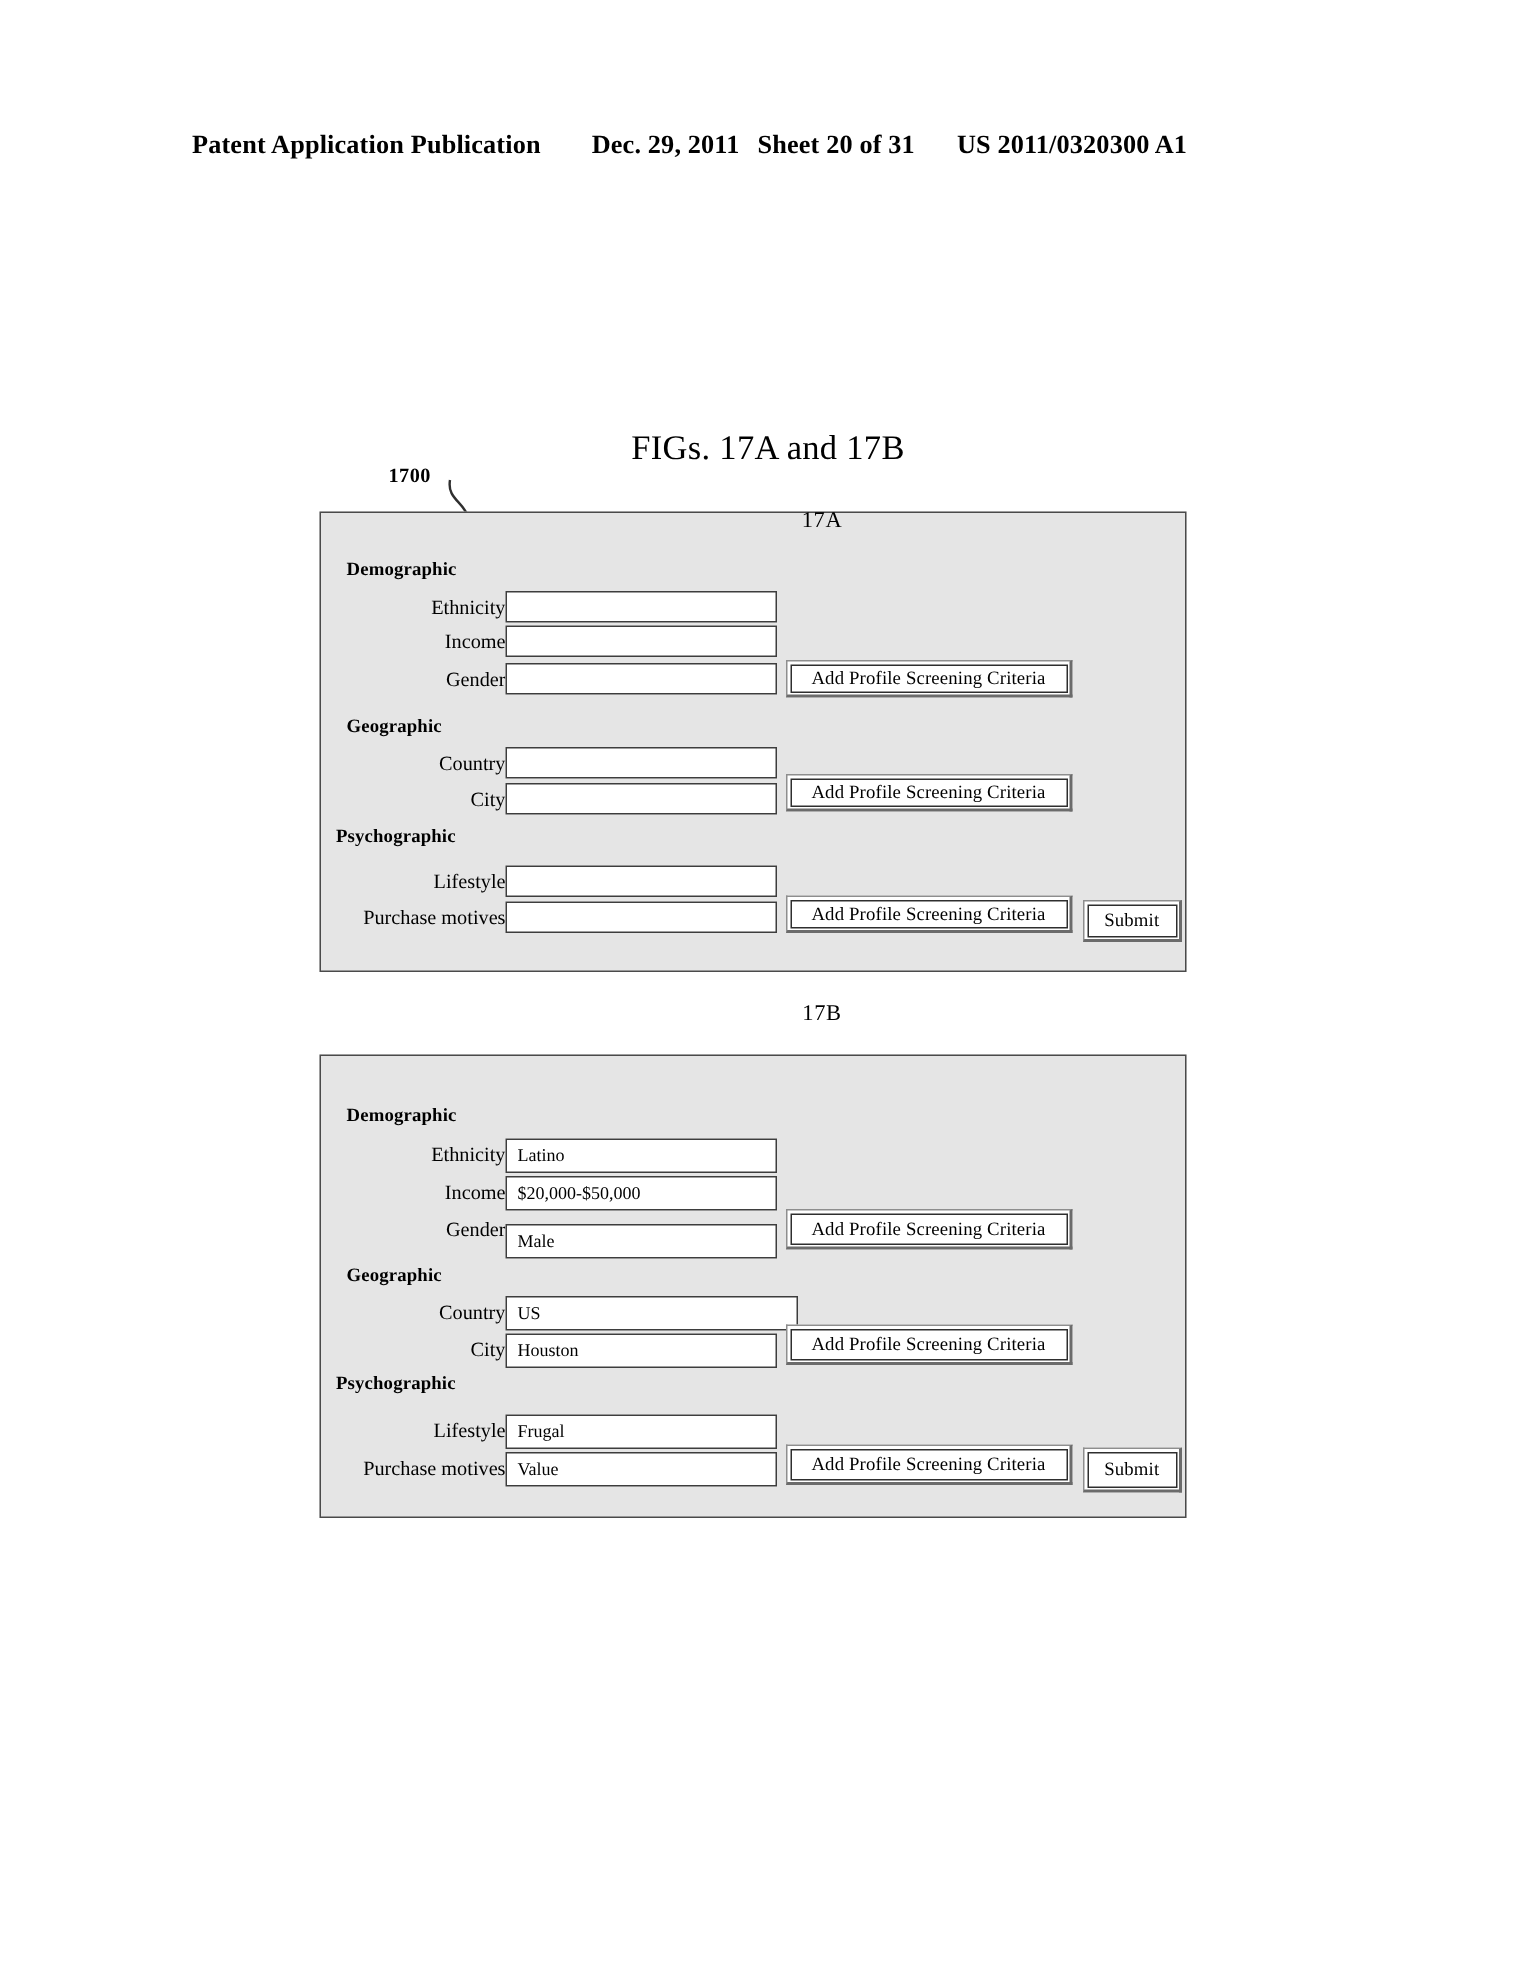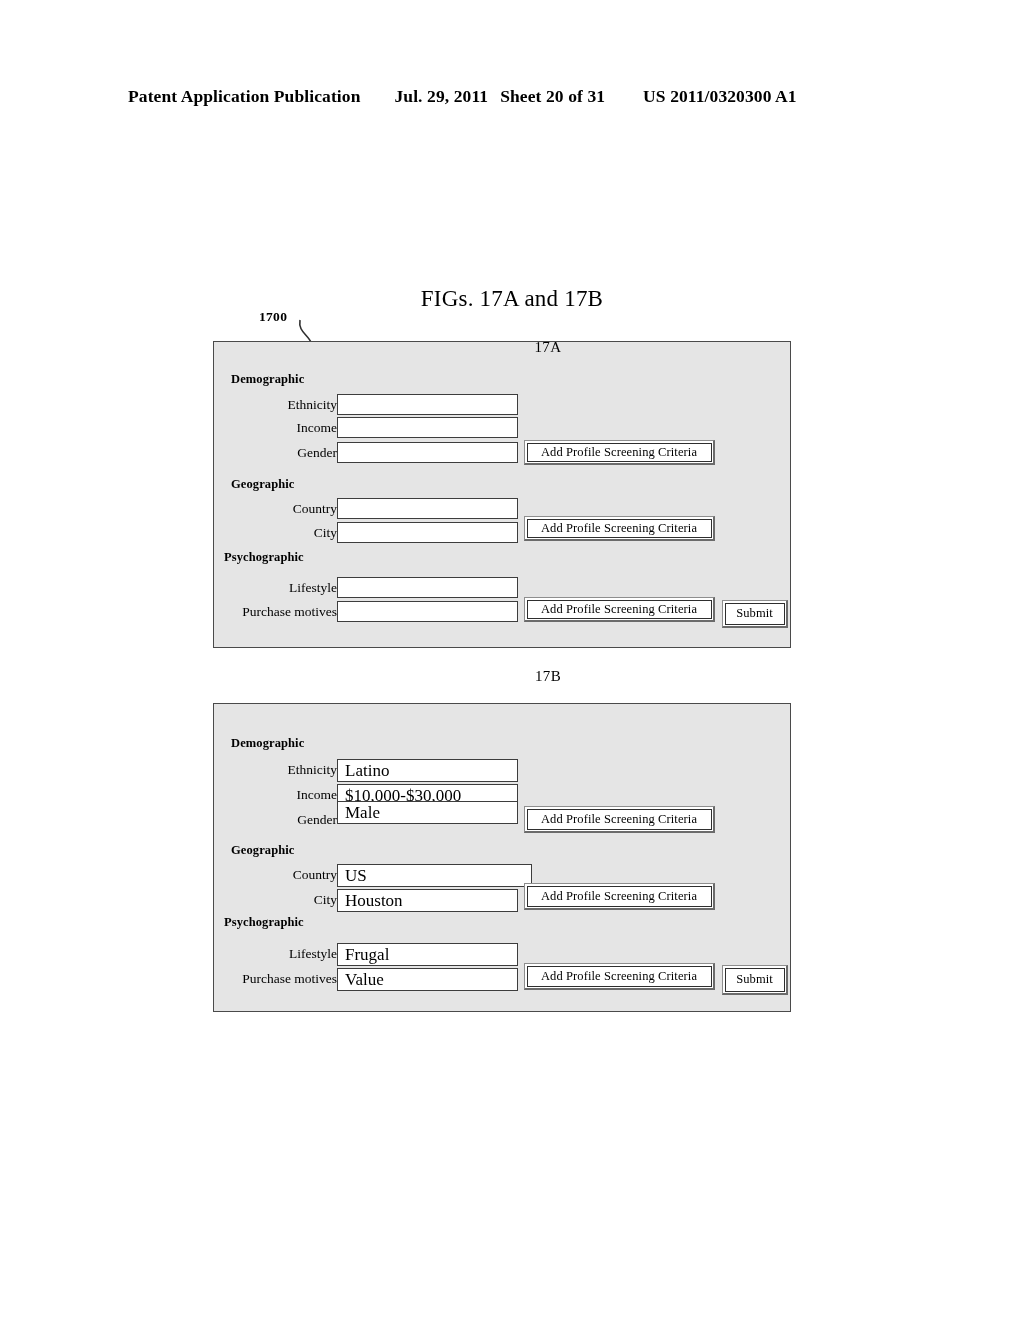--- a/index.html
+++ b/index.html
@@ -24,21 +24,21 @@
     width: 768px;
     display: flex;
     align-items: flex-start;
     font-weight: bold;
     font-size: 17.5px;
     letter-spacing: 0.1px;
     white-space: nowrap;
   }
   .patent-header .pub-title { margin-right: 34px; }
   .patent-header .pub-date  { margin-right: 12px; }
-  .patent-header .pub-sheet { margin-right: 38px; }
+  .patent-header .pub-sheet { margin-right: 28px; }
   .patent-header .pub-number { }
 
   
   .figure-title {
     position: absolute;
     left: 0;
     top: 286px;
     width: 1024px;
     text-align: center;
     font-size: 23px;
@@ -126,21 +126,21 @@
     font-size: 13.5px;
     text-align: right;
     white-space: nowrap;
   }
 
   .field-input {
     position: absolute;
     box-sizing: border-box;
     border: 1.4px solid #3d3d3d;
     background: #ffffff;
-    font-size: 17px;
+    font-size: 12px;
     font-family: "Liberation Serif", serif;
     color: #000;
     padding: 0 0 0 7px;
     display: flex;
     align-items: center;
     overflow: hidden;
     white-space: nowrap;
   }
 
   
@@ -167,21 +167,21 @@
     white-space: nowrap;
     background: #ffffff;
   }
   .btn.submit .btn-inner { font-size: 12.5px; }
 </style>
 </head>
 <body>
 
 <div class="patent-header">
   <span class="pub-title">Patent Application Publication</span>
-  <span class="pub-date">Jul. 29, 2011</span>
+  <span class="pub-date">Dec. 29, 2011</span>
   <span class="pub-sheet">Sheet 20 of 31</span>
   <span class="pub-number">US 2011/0320300 A1</span>
 </div>
 
 <div class="figure-title">FIGs. 17A and 17B</div>
 
 <div class="ref-numeral">1700</div>
 <svg class="ref-leader" viewBox="0 0 60 56">
   <path d="M8 2 C 6 14, 16 16, 20 26 C 24 36, 28 40, 31 46" fill="none" stroke="#2f2f2f" stroke-width="1.6"></path>
   <path d="M31 54 L 27 42 L 35 42 Z" fill="#2f2f2f"></path>
@@ -242,24 +242,24 @@
 
 <div class="panel" id="panel-17b">
   <div class="form-body">
 
     <div class="section-head" style="left:17px; top:32px;">Demographic</div>
 
     <div class="field-label" style="left:23px; top:58px; width:100px;">Ethnicity</div>
     <div class="field-input" style="left:123px; top:55px; width:181px; height:23px;">Latino</div>
 
     <div class="field-label" style="left:23px; top:83px; width:100px;">Income</div>
-    <div class="field-input" style="left:123px; top:80px; width:181px; height:23px;">$10,000-$30,000</div>
+    <div class="field-input" style="left:123px; top:80px; width:181px; height:23px;">$20,000-$50,000</div>
 
     <div class="field-label" style="left:23px; top:108px; width:100px;">Gender</div>
-    <div class="field-input" style="left:123px; top:97px; width:181px; height:23px;">Male</div>
+    <div class="field-input" style="left:123px; top:112px; width:181px; height:23px;">Male</div>
 
     <div class="btn" style="left:310px; top:102px; width:191px; height:27px;">
       <div class="btn-inner">Add Profile Screening Criteria</div>
     </div>
 
     <div class="section-head" style="left:17px; top:139px;">Geographic</div>
 
     <div class="field-label" style="left:23px; top:163px; width:100px;">Country</div>
     <div class="field-input" style="left:123px; top:160px; width:195px; height:23px;">US</div>
 

